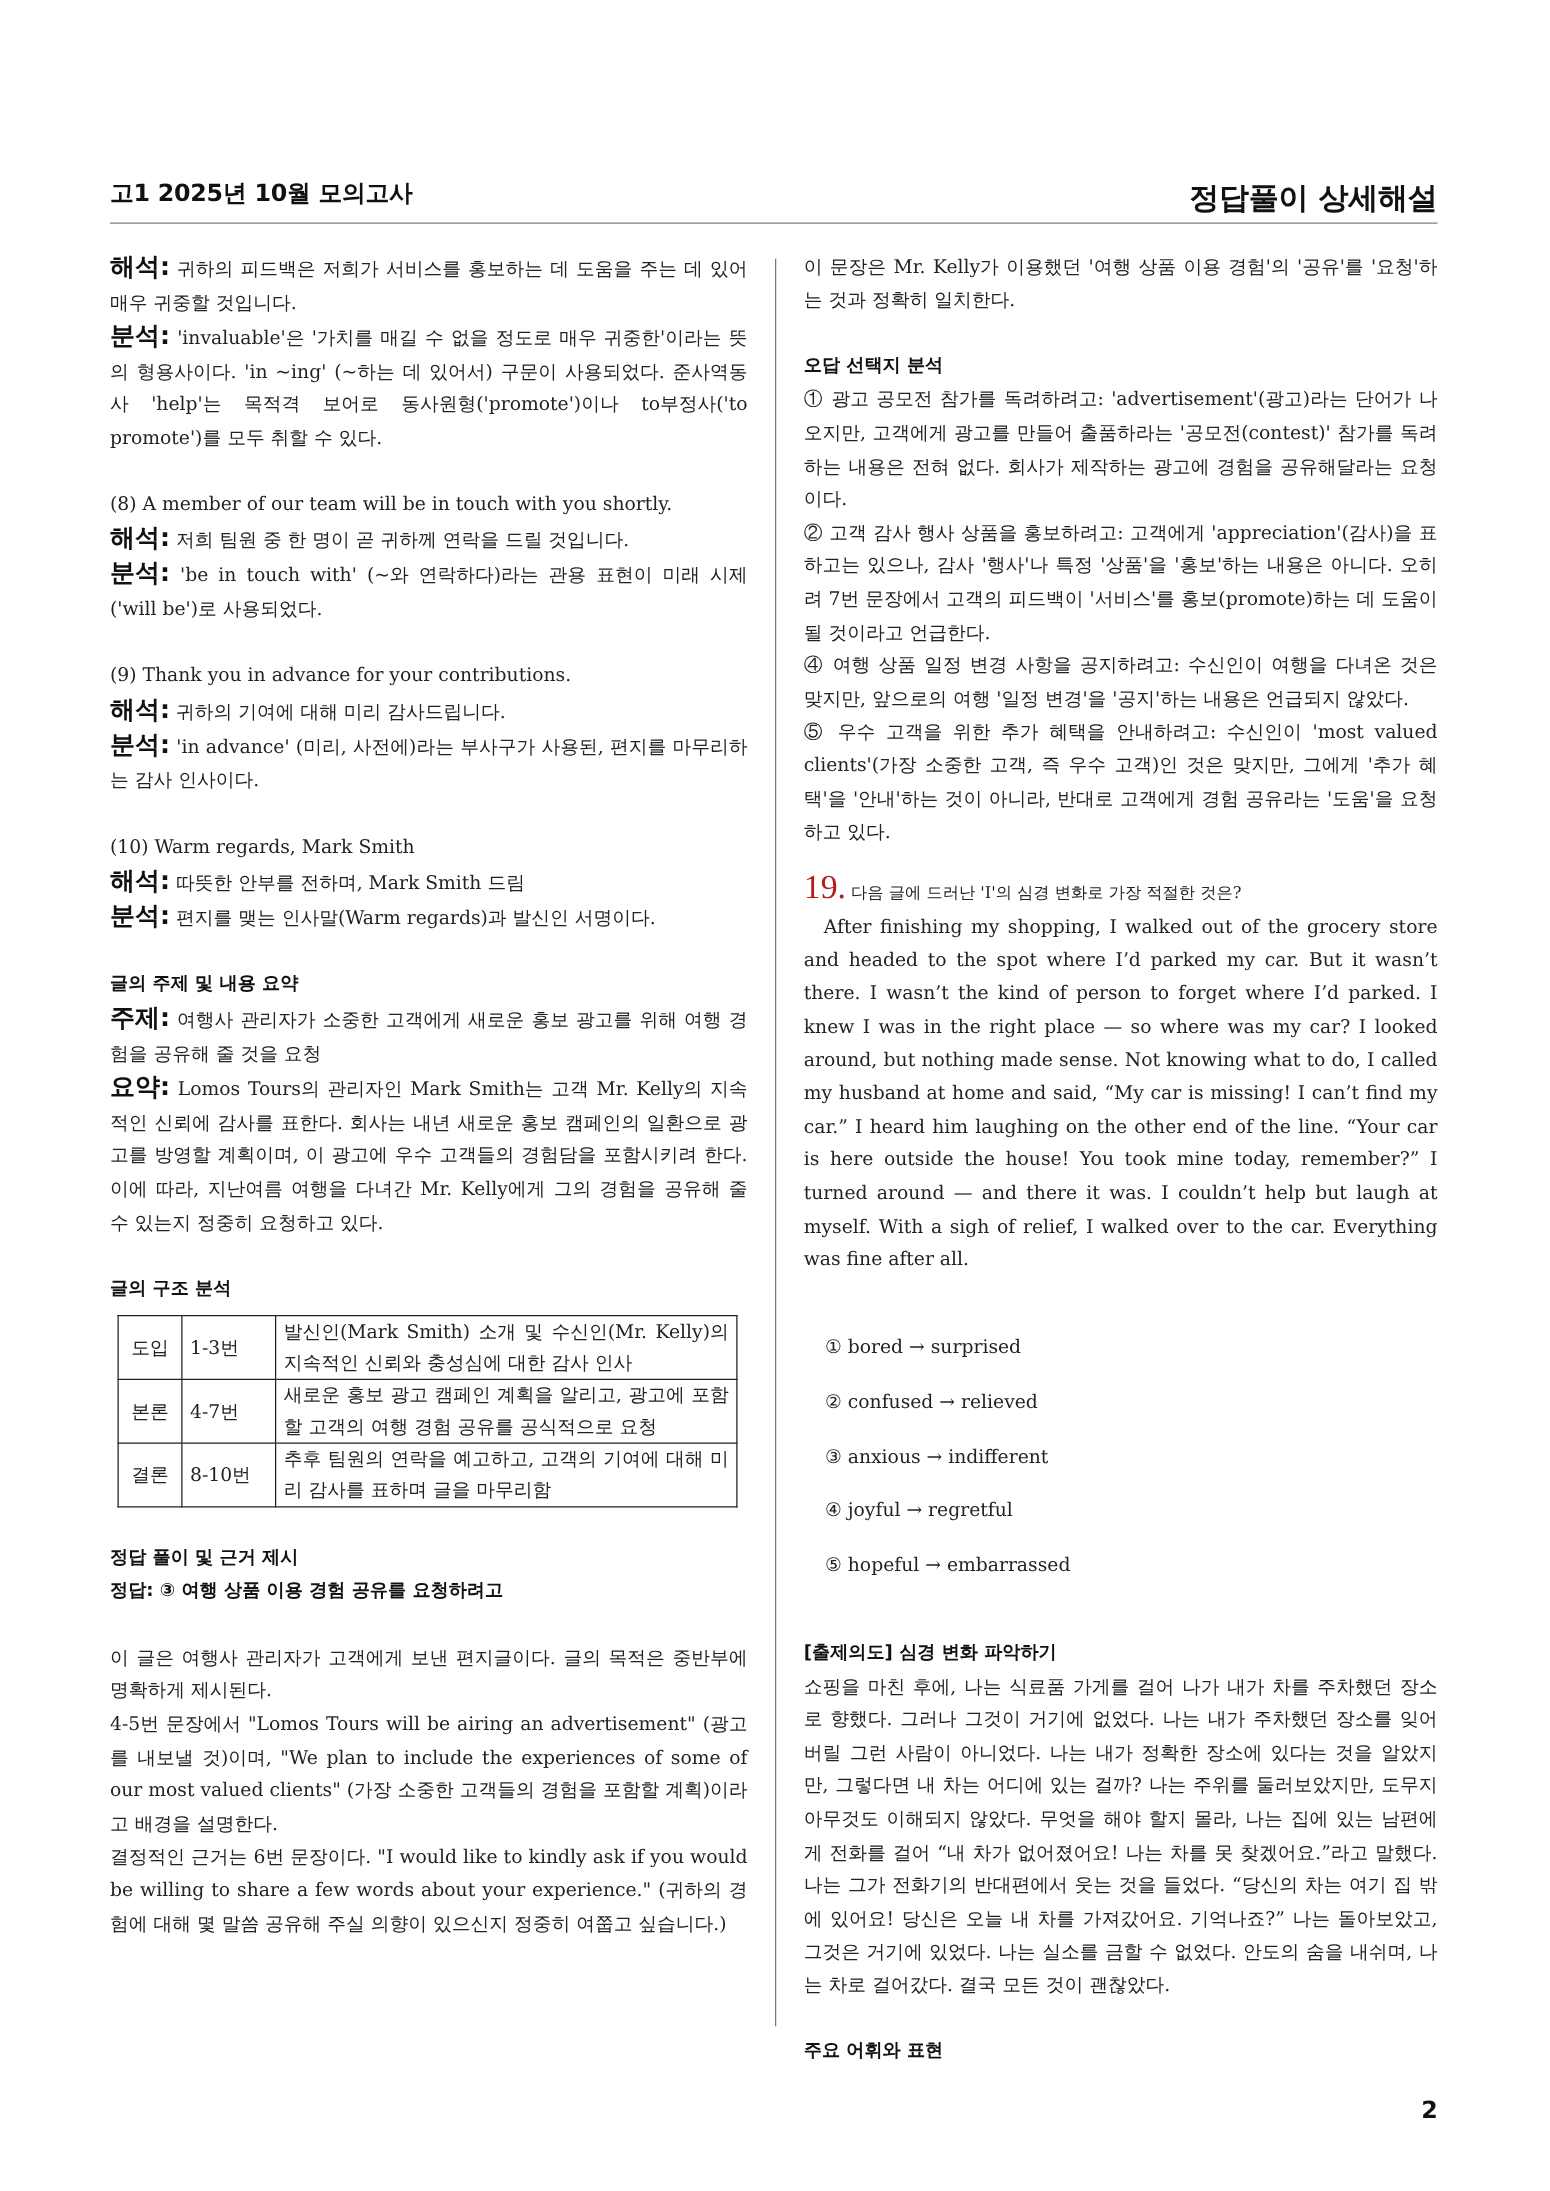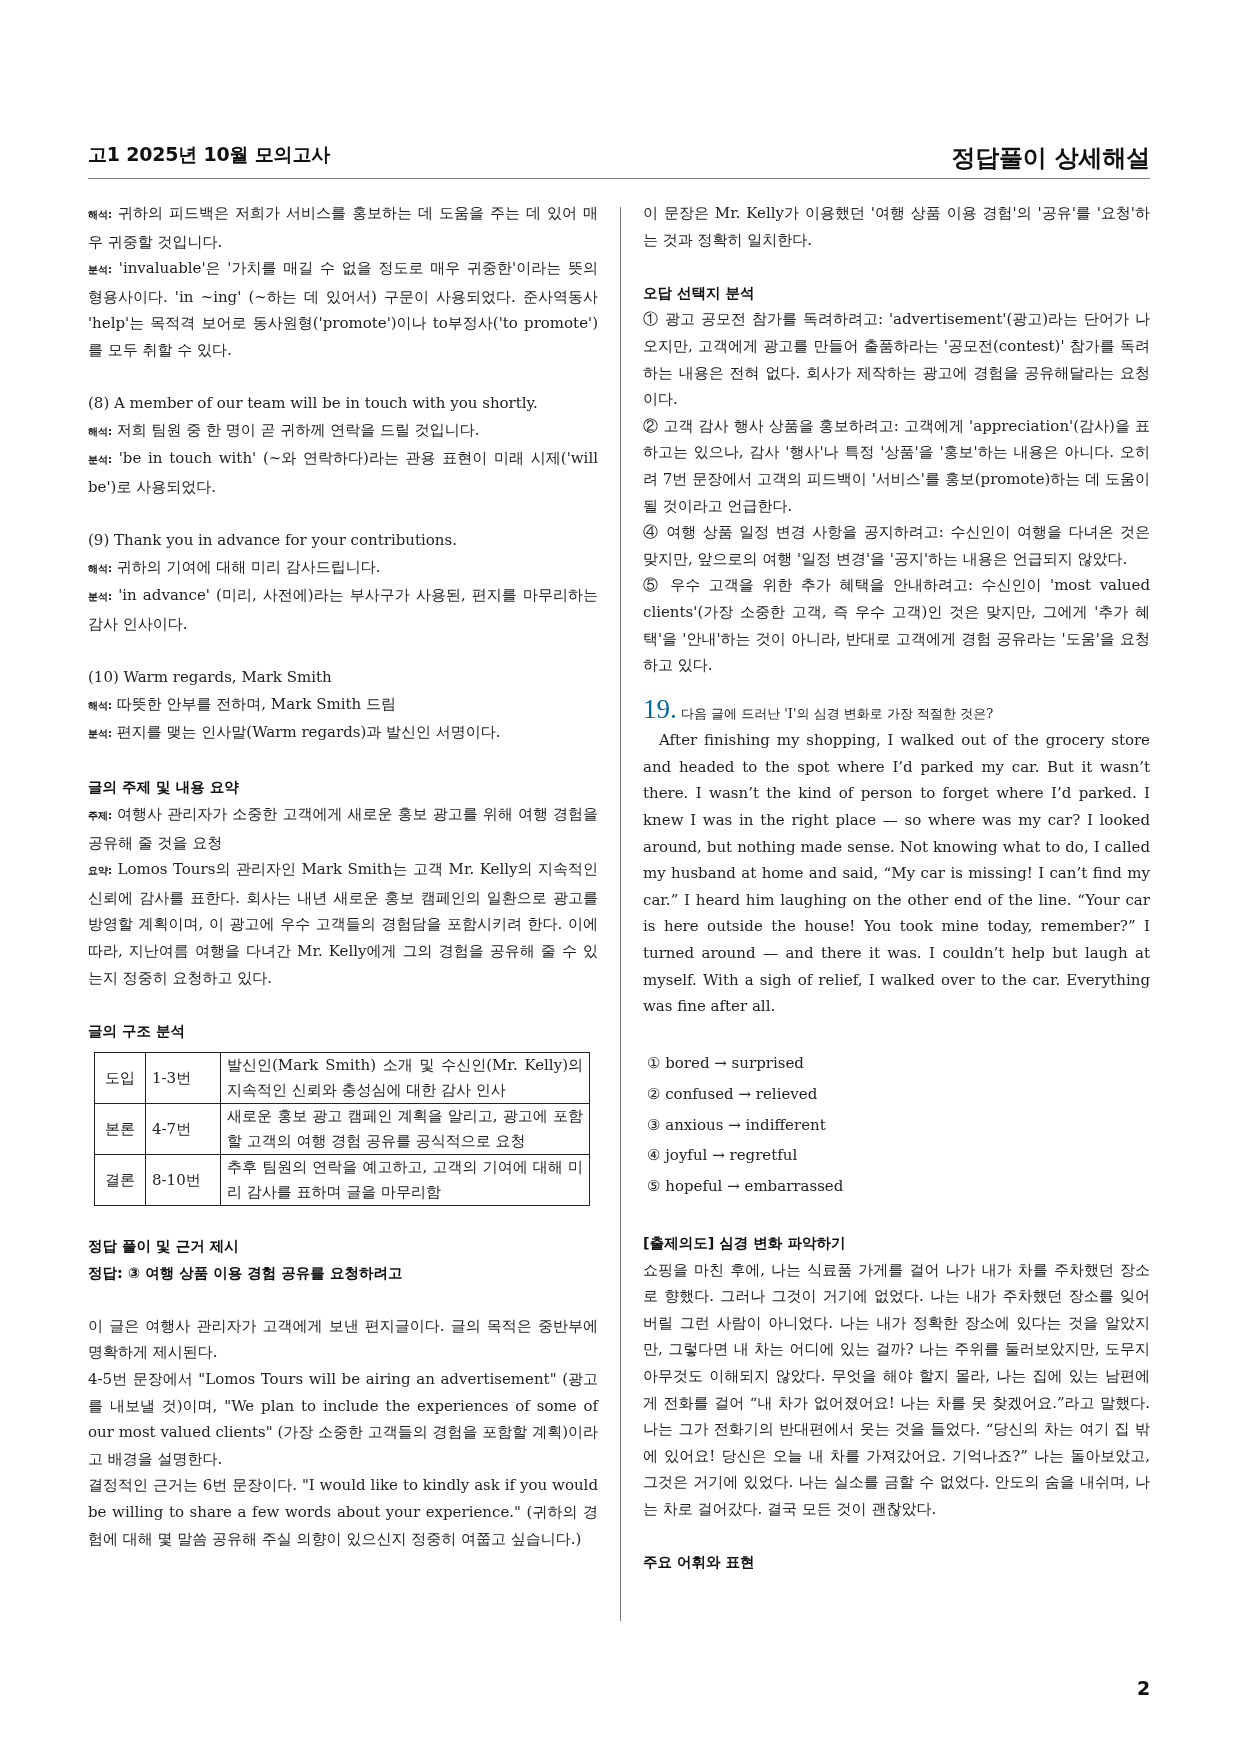--- a/index.html
+++ b/index.html
@@ -11,34 +11,34 @@
     .header-right { position: absolute; right: 0; top: 4px; font-family: "DejaVu Sans", sans-serif; font-weight: bold; font-size: 24px; color: #111; letter-spacing: -0.2px; }
 
     .divider { position: absolute; left: 620px; top: 207px; width: 1px; height: 1414px; background: #777; }
 
     .col { position: absolute; font-family: "DejaVu Serif", "Liberation Serif", serif; font-size: 15px; line-height: 26.6px; color: #222; text-align: justify; }
     .col-left { left: 88px; top: 200px; width: 510px; }
     .col-right { left: 643px; top: 200px; width: 507px; }
 
     .col p { margin: 0; }
     .gap { height: 26.6px; }
-    .b { font-family: "DejaVu Sans", sans-serif; font-weight: bold; font-size: 10px; color: #111; }
+    .b { font-family: "DejaVu Sans", sans-serif; font-weight: bold; font-size: 20px; color: #111; }
     .h { font-family: "DejaVu Sans", sans-serif; font-weight: bold; font-size: 14.5px; color: #111; margin: 0; }
 
     table.struct { border-collapse: collapse; width: 496px; margin: 8px 16px 0 6px; font-family: "DejaVu Serif", serif; font-size: 15px; line-height: 25px; color: #222; }
     table.struct td { border: 1.5px solid #222; padding: 0 6px; vertical-align: middle; }
     table.struct td.c1 { width: 38px; text-align: center; }
     table.struct td.c2 { width: 62px; text-align: left; }
     table.struct td.c3 { text-align: justify; }
 
-    .qnum { font-family: "Liberation Serif", serif; color: #0369a1; font-size: 27px; line-height: 32px; }
+    .qnum { font-family: "Liberation Serif", serif; color: #b91c1c; font-size: 27px; line-height: 32px; }
     .qtitle { font-size: 13px; }
     .passage { text-indent: 16px; }
     .opts { margin: 0; padding: 0; list-style: none; }
-    .opts li { margin: 4px; }
+    .opts li { margin: 17px; }
 
     .pagenum { position: absolute; left: 1137px; top: 1677px; font-family: "DejaVu Sans", sans-serif; font-weight: bold; font-size: 19px; color: #111; }
   </style>
 </head>
 <body>
 
 <div class="page">
 
   <div class="header">
     <div class="header-left">고1 2025년 10월 모의고사</div>

